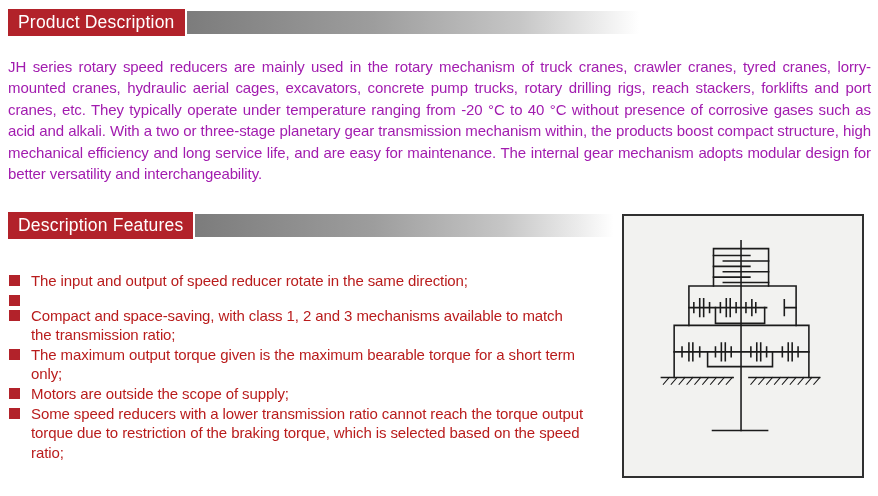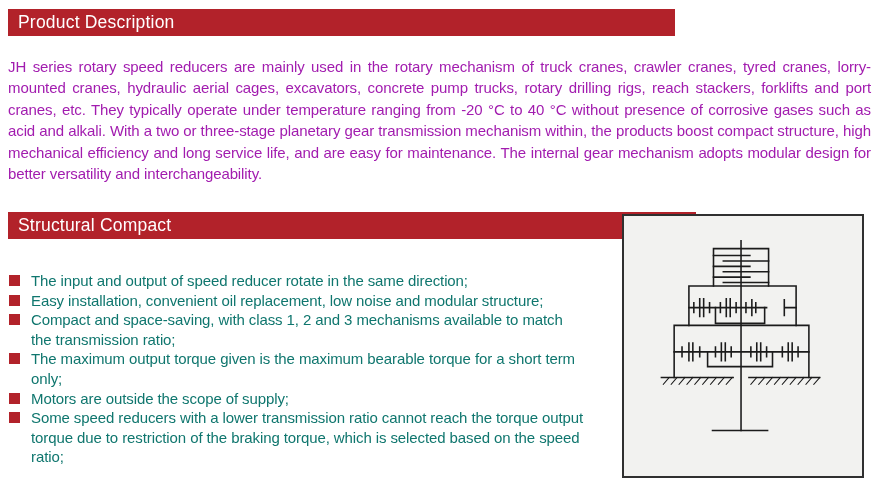--- a/index.html
+++ b/index.html
@@ -1,37 +1,37 @@
 <!DOCTYPE html>
 <html><head>
 <meta charset="utf-8">
 <style>
   html,body{margin:0;padding:0;background:#ffffff;}
   .page{
     position:relative;width:878px;height:496px;overflow:hidden;
     font-family:"Liberation Sans",sans-serif;background:#ffffff;
   }
   
-  .header-row{position:absolute;left:8px;display:flex;align-items:stretch;height:27px;flex-direction:column;}
+  .header-row{position:absolute;left:8px;display:flex;align-items:stretch;height:27px;}
   .header-badge{
     background:#b2222a;color:#ffffff;font-size:17.5px;line-height:27px;
     padding:0 10px;white-space:nowrap;letter-spacing:.2px;
   }
   .header-bar{align-self:center;height:23px;margin-left:2px;}
   .bar-1{width:665px;background:linear-gradient(90deg,#7c7c7c 0%,#9d9d9d 28%,#c6c6c6 50%,#ececec 62%,#ffffff 68%);}
   .bar-2{width:686px;background:linear-gradient(90deg,#7c7c7c 0%,#9d9d9d 26%,#c6c6c6 45%,#ececec 56%,#ffffff 61%);}
   
   .description{
     position:absolute;left:8px;top:56px;width:863px;
     color:#a21caf;font-size:15px;line-height:21.4px;text-align:justify;
     letter-spacing:-0.1px;
   }
   
   .features{position:absolute;left:9px;top:271px;width:578px;}
-  .feature-item{display:flex;gap:11px;color:#0f766e;font-size:15px;line-height:19.6px;letter-spacing:-0.1px;}
+  .feature-item{display:flex;gap:11px;color:#b91c1c;font-size:15px;line-height:19.6px;letter-spacing:-0.1px;}
   .bullet{flex:none;width:11px;height:11px;background:#b2222a;margin-top:4px;}
   
   .diagram-box{
     position:absolute;left:622px;top:214px;width:238px;height:260px;
     border:2px solid #303030;background:#f2f2f0;
   }
   .diagram-box svg{display:block;width:238px;height:260px;}
 </style>
 </head>
 <body>
@@ -39,32 +39,31 @@
 <div class="page">
 
   <div class="header-row" style="top:9px;">
     <div class="header-badge">Product Description</div>
     <div class="header-bar bar-1"></div>
   </div>
 
   <div class="description">JH series rotary speed reducers are mainly used in the rotary mechanism of truck cranes, crawler cranes, tyred cranes, lorry-mounted cranes, hydraulic aerial cages, excavators, concrete pump trucks, rotary drilling rigs, reach stackers, forklifts and port cranes, etc. They typically operate under temperature ranging from -20 °C to 40 °C without presence of corrosive gases such as acid and alkali. With a two or three-stage planetary gear transmission mechanism within, the products boost compact structure, high mechanical efficiency and long service life, and are easy for maintenance. The internal gear mechanism adopts modular design for better versatility and interchangeability.</div>
 
   <div class="header-row" style="top:212px;">
-    <div class="header-badge">Structural Compact</div>
+    <div class="header-badge">Description Features</div>
     <div class="header-bar bar-2"></div>
   </div>
 
   <div class="features">
     <div class="feature-item">
       <span class="bullet"></span>
       <span>The input and output of speed reducer rotate in the same direction;</span>
     </div>
     <div class="feature-item">
       <span class="bullet"></span>
-      <span>Easy installation, convenient oil replacement, low noise and modular structure;</span>
     </div>
     <div class="feature-item">
       <span class="bullet"></span>
       <span>Compact and space-saving, with class 1, 2 and 3 mechanisms available to match the transmission ratio;</span>
     </div>
     <div class="feature-item">
       <span class="bullet"></span>
       <span>The maximum output torque given is the maximum bearable torque for a short term only;</span>
     </div>
     <div class="feature-item">

